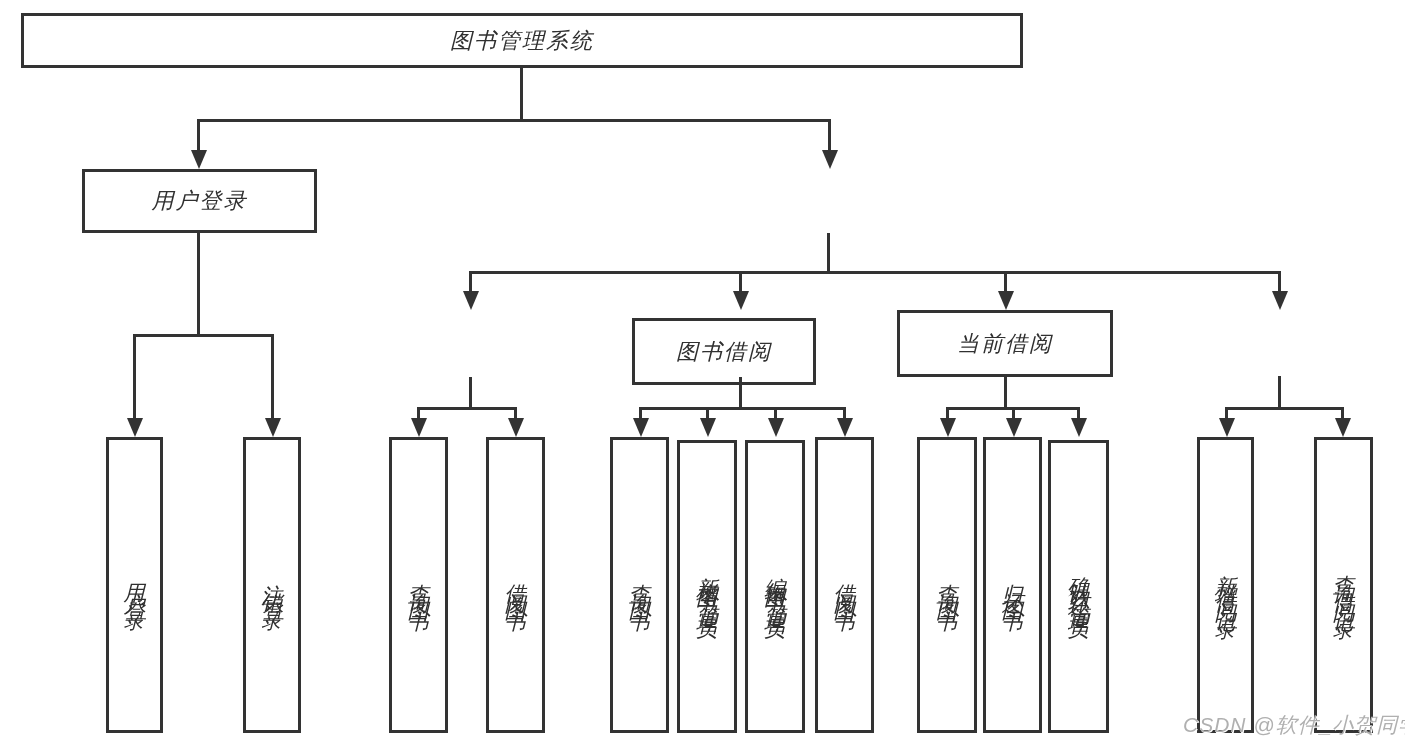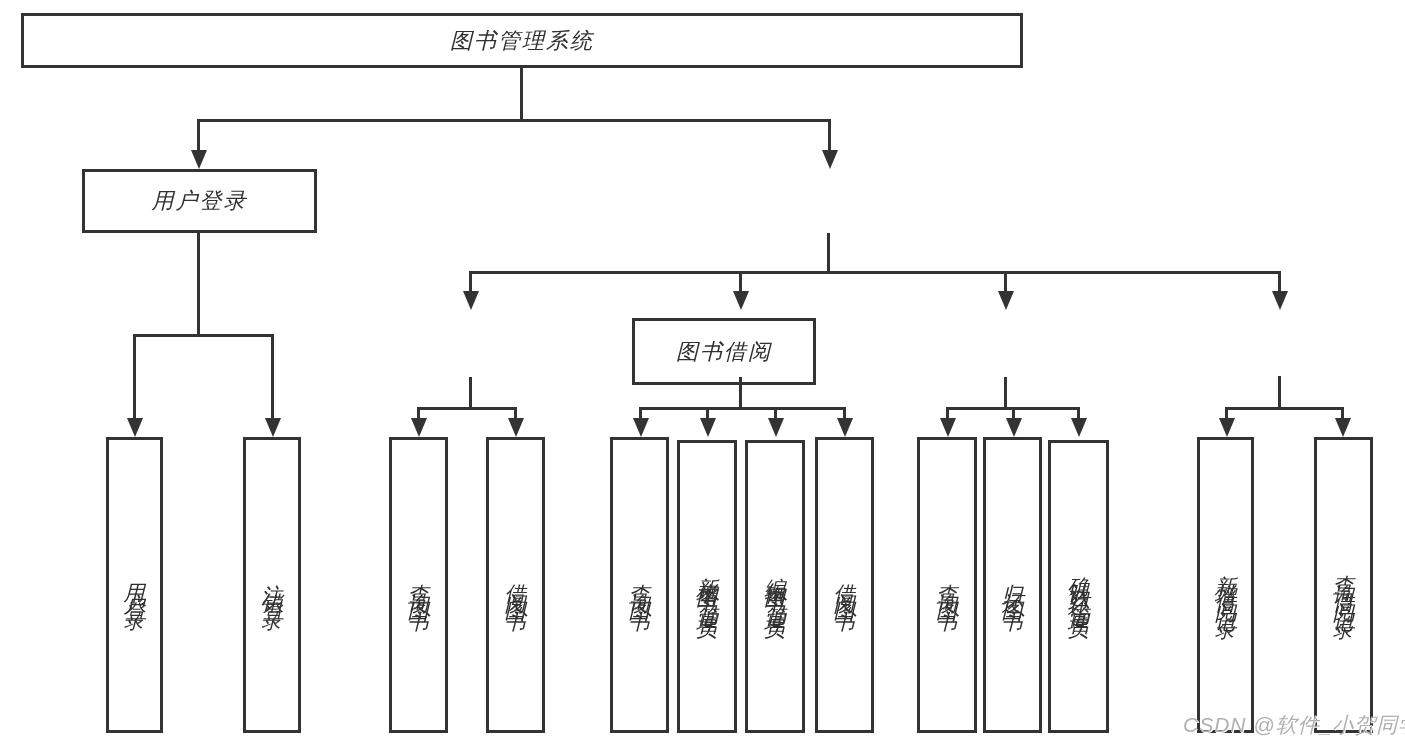--- a/index.html
+++ b/index.html
@@ -88,20 +88,21 @@
   <div class="vline" style="left:469px; top:271px; height:22px;"></div>
   <div class="arrow" style="left:463px; top:291px;"></div>
   <div class="vline" style="left:739px; top:271px; height:22px;"></div>
   <div class="arrow" style="left:733px; top:291px;"></div>
   <div class="vline" style="left:1004px; top:271px; height:22px;"></div>
   <div class="arrow" style="left:998px; top:291px;"></div>
   <div class="vline" style="left:1278px; top:271px; height:22px;"></div>
   <div class="arrow" style="left:1272px; top:291px;"></div>
 
   <div class="box" style="left:632px; top:310px; width:184px; height:67px;margin-top:8px;">图书借阅</div>
+  <div class="box" style="left:897px; top:310px; width:216px; height:67px;">当前借阅</div>
 
   <div class="vline" style="left:469px; top:377px; height:33px;"></div>
   <div class="hline" style="left:417px; top:407px; width:100px;"></div>
   <div class="vline" style="left:417px; top:407px; height:13px;"></div>
   <div class="arrow" style="left:411px; top:418px;"></div>
   <div class="vline" style="left:514px; top:407px; height:13px;"></div>
   <div class="arrow" style="left:508px; top:418px;"></div>
 
   <div class="vline" style="left:739px; top:377px; height:33px;"></div>
   <div class="hline" style="left:639px; top:407px; width:207px;"></div>

